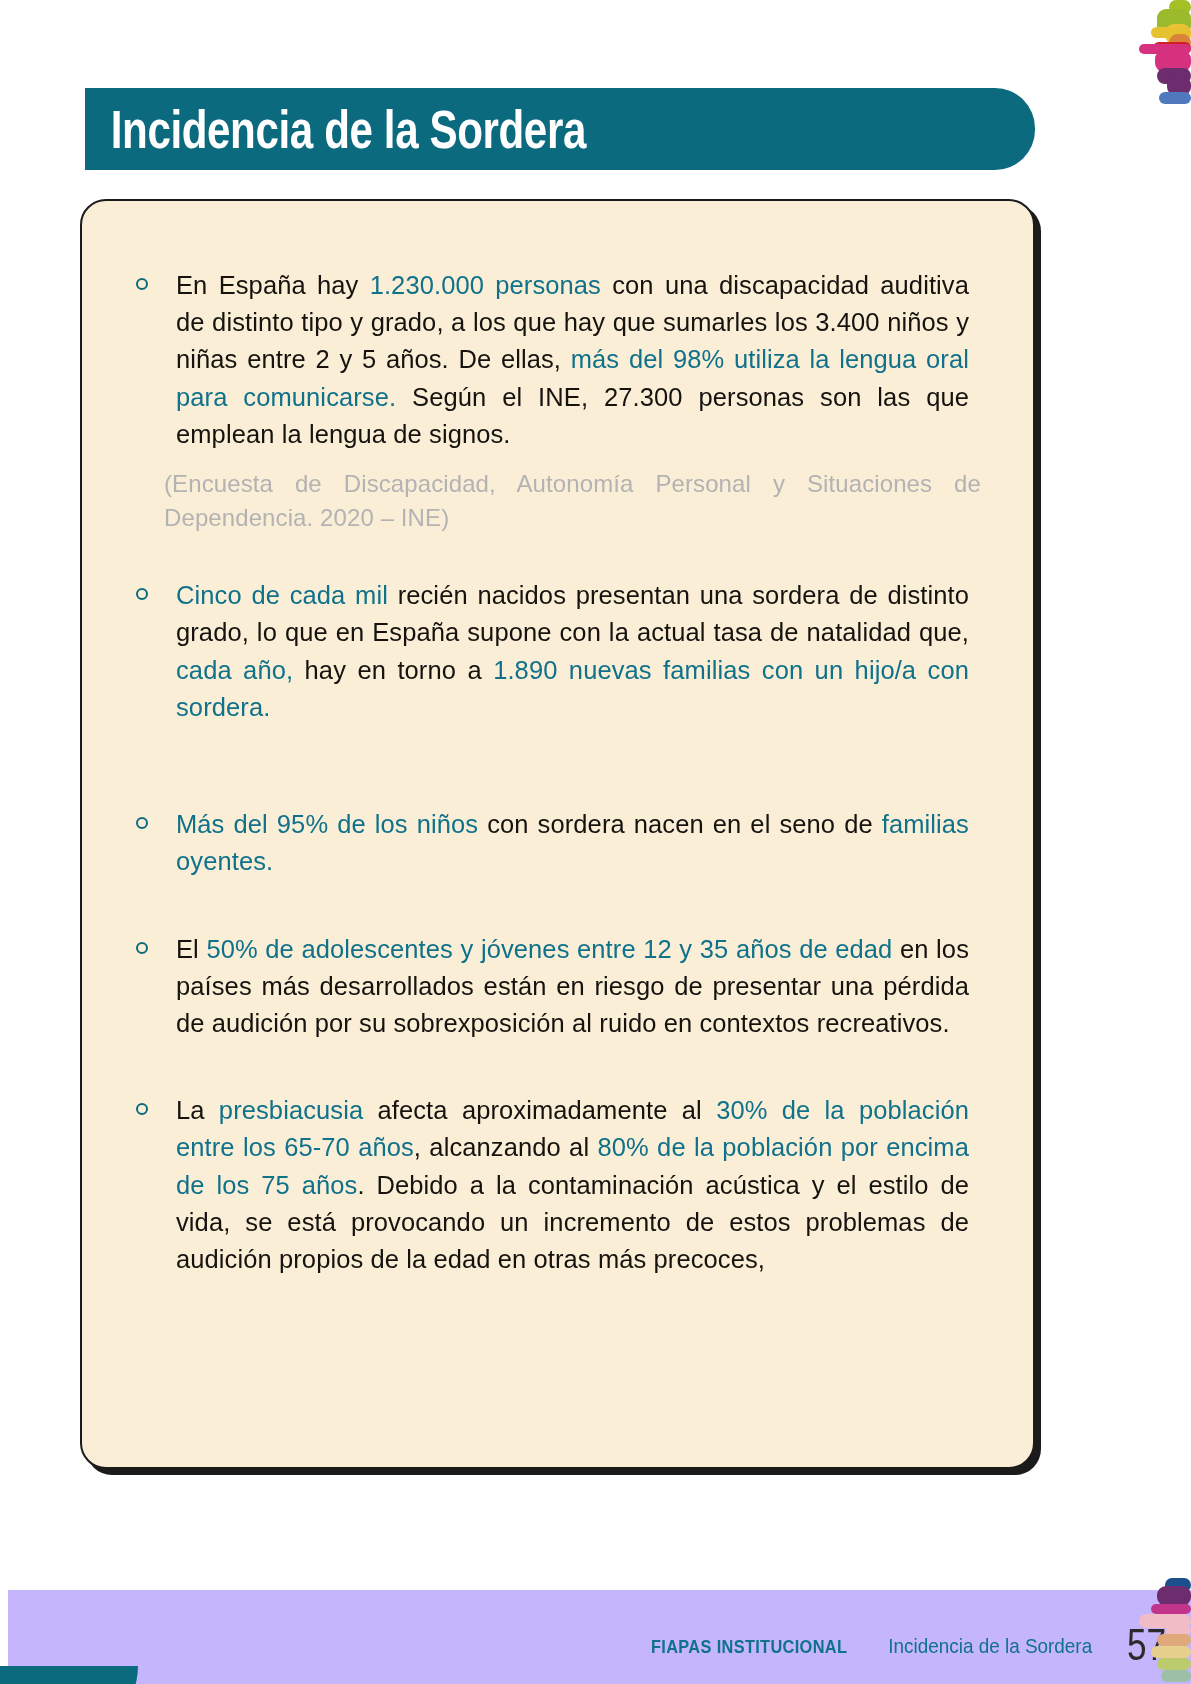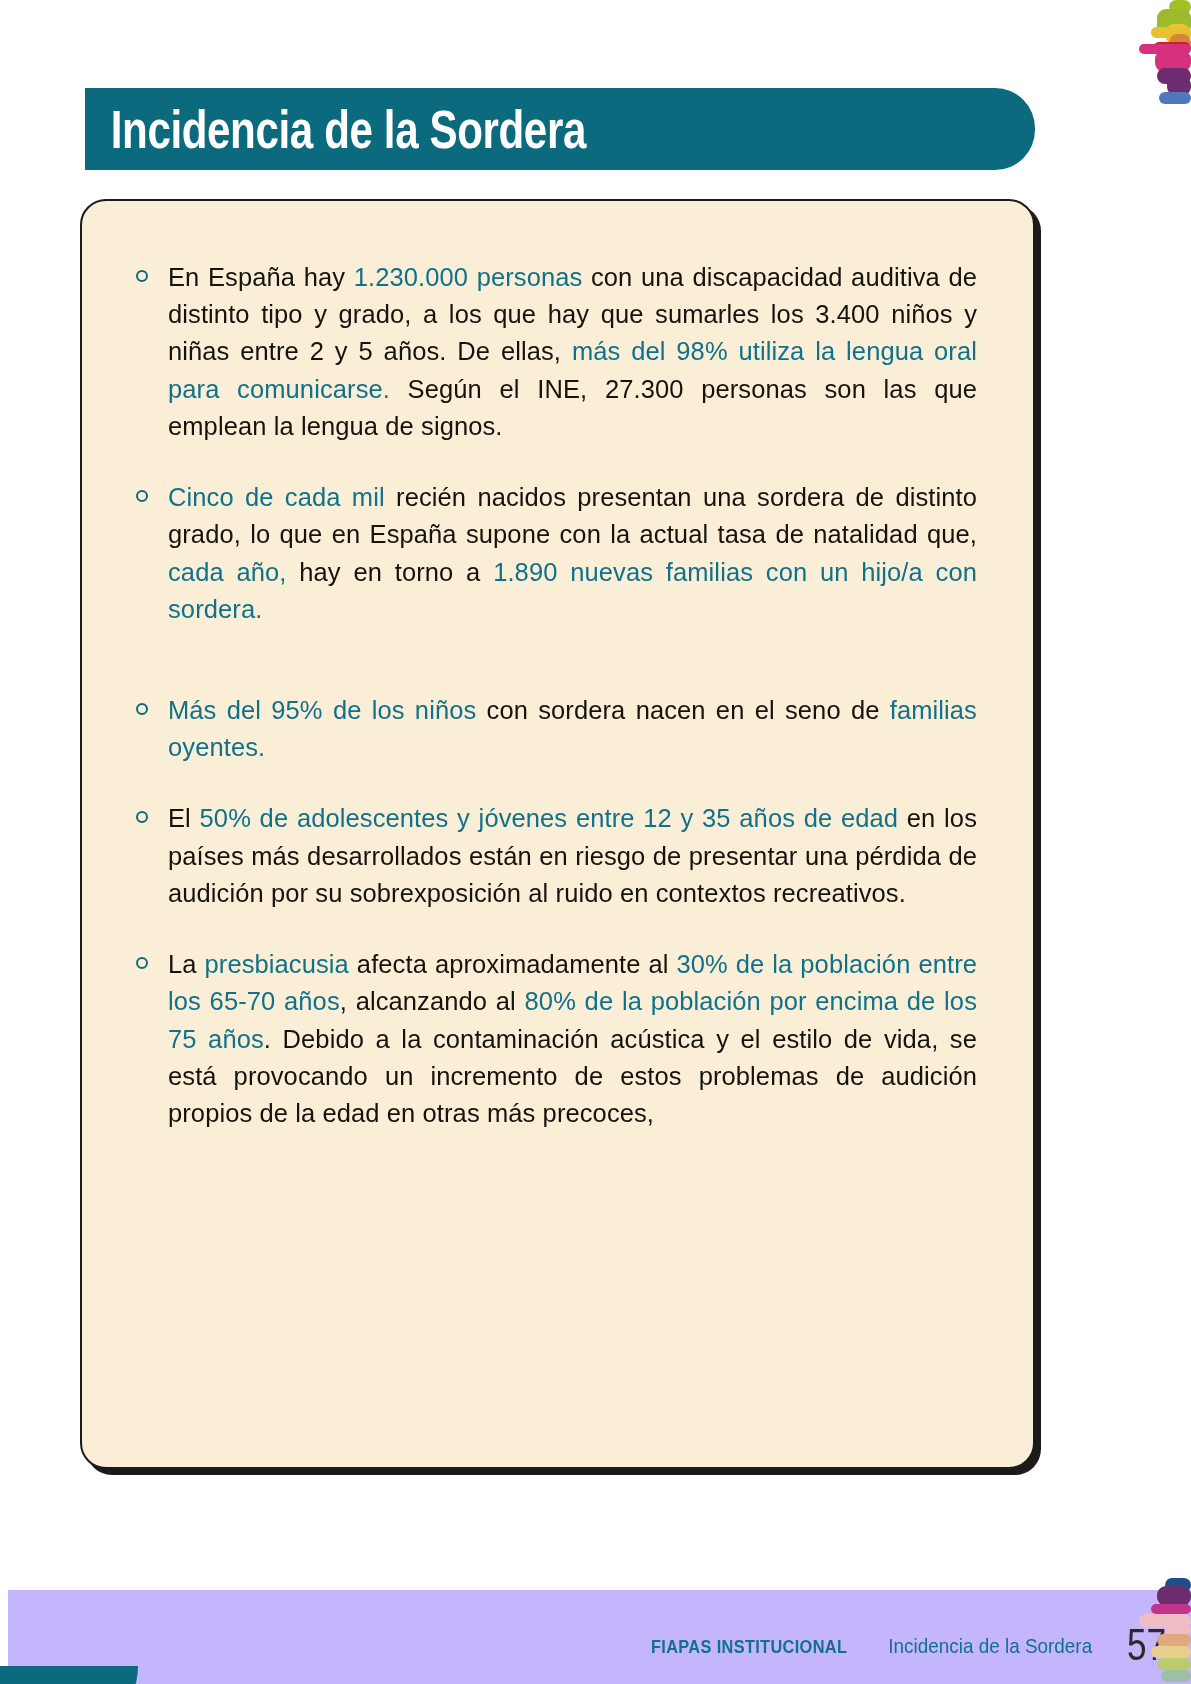--- a/index.html
+++ b/index.html
@@ -97,21 +97,21 @@
     border-radius: 50%;
     box-sizing: border-box;
   }
   .para {
     font-family: "Liberation Sans Narrow", "Liberation Sans", sans-serif;
     font-size: 25.5px;
     line-height: 1.46;
     color: #16130f;
     text-align: justify;
     letter-spacing: 0.1px;
-    margin: 4px;
+    margin: 12px;
   }
   .para.plain {
     padding-left: 30px;
   }
   .hl { color: #10718a; }
   .cite {
     font-family: "Liberation Sans Narrow", "Liberation Sans", sans-serif;
     font-size: 24px;
     line-height: 1.42;
     color: #b3b3b3;
@@ -199,20 +199,23 @@
 <div class="content-card">
   <div id="blocks">
       <div class="block">
         <div class="gap-m"></div>
         <div class="bullet-row">
           <span class="bullet-icon"></span>
           <p class="para"><span class="">En España hay </span><span class="hl">1.230.000 personas</span><span class=""> con una discapacidad auditiva de distinto tipo y grado, a los que hay que sumarles los 3.400 niños y niñas entre 2 y 5 años. De ellas, </span><span class="hl">más del 98% utiliza la lengua oral para comunicarse.</span><span class=""> Según el INE, 27.300 personas son las que emplean la lengua de signos.</span></p>
         </div>
       </div>
       <div class="block">
+        <p class="cite">(Encuesta de Discapacidad, Autonomía Personal y Situaciones de Dependencia. 2020 – INE)</p>
+      </div>
+      <div class="block">
         <div class="gap-m"></div>
         <div class="bullet-row">
           <span class="bullet-icon"></span>
           <p class="para"><span class="hl">Cinco de cada mil</span><span class=""> recién nacidos presentan una sordera de distinto grado, lo que en España supone con la actual tasa de natalidad que, </span><span class="hl">cada año,</span><span class=""> hay en torno a </span><span class="hl">1.890 nuevas familias con un hijo/a con sordera.</span></p>
         </div>
       </div>
       <div class="block">
         <div class="gap-m"></div>
       </div>
       <div class="block">

